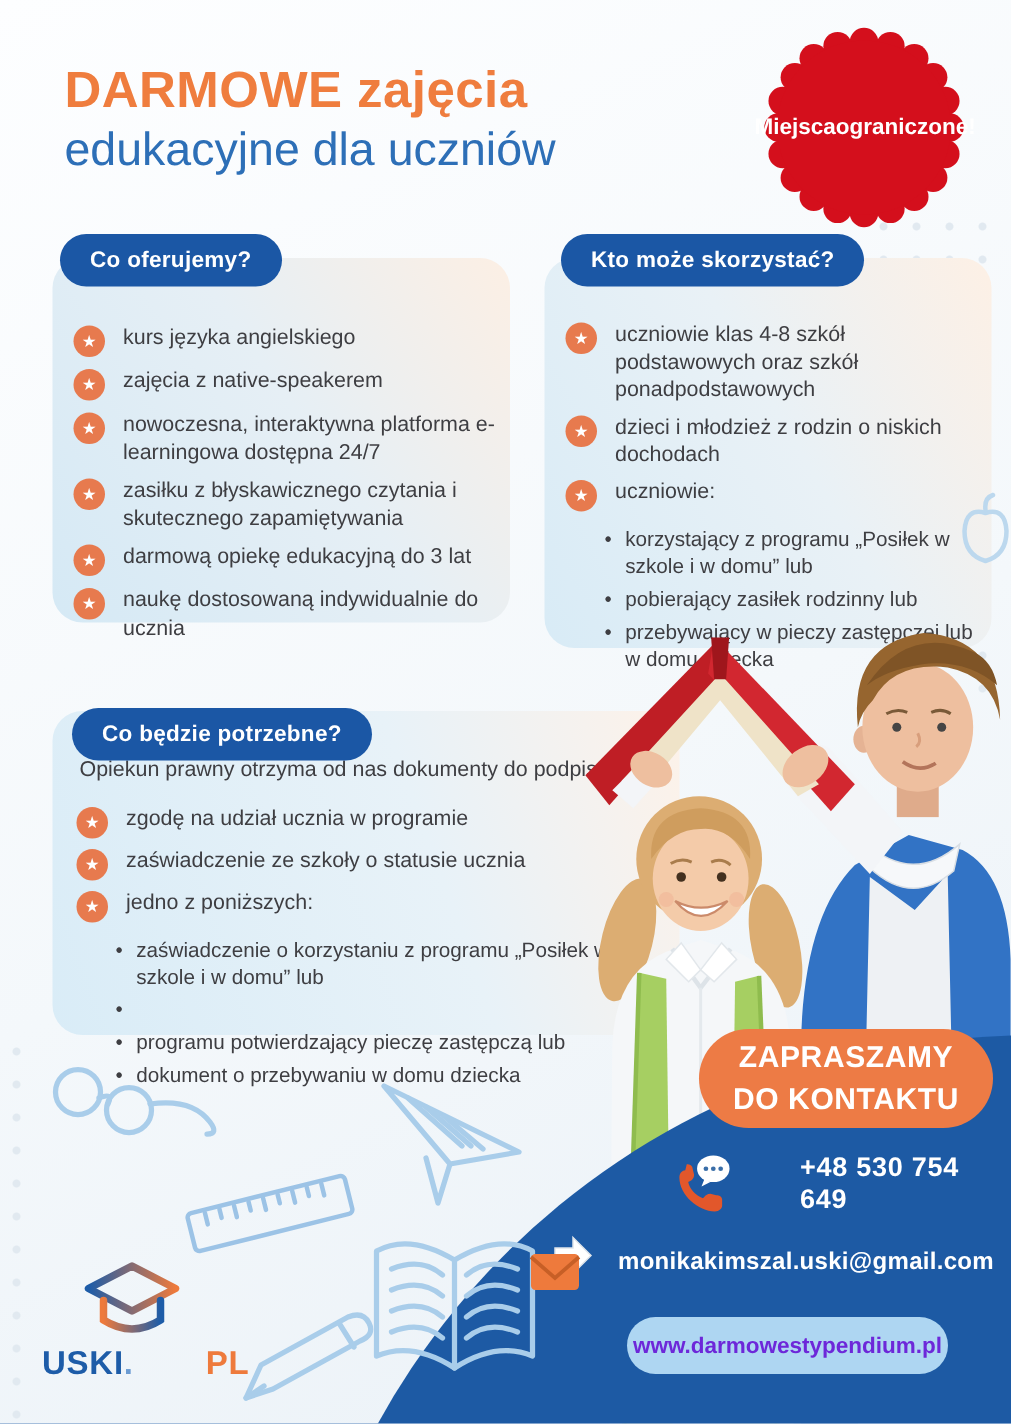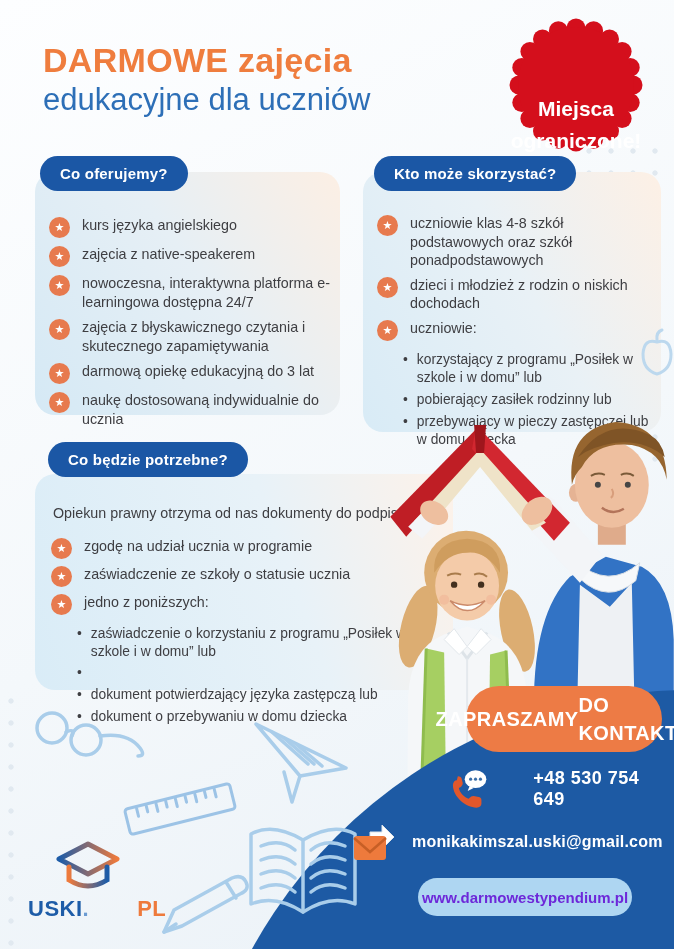--- a/index.html
+++ b/index.html
@@ -10,54 +10,54 @@
   .dots{position:absolute;background-image:radial-gradient(circle,#e1e9f0 2.3px,transparent 3px);
         background-size:22px 22px;z-index:0;}
   .dots-right{left:578px;top:140px;width:96px;height:330px;}
   .dots-left{left:0;top:690px;width:20px;height:259px;}
   
   .title{position:absolute;left:43px;top:40px;z-index:2;line-height:1.22;}
   .title .l1{font-size:34px;font-weight:bold;color:#ef7d3e;letter-spacing:.3px;}
   .title .l2{font-size:31px;font-weight:500;color:#2d6fb7;}
   
   .badge{position:absolute;left:503px;top:12px;width:146px;height:146px;z-index:3;}
-  .badge .txt{position:absolute;inset:0;display:flex;flex-direction:column;align-items:center;
-              justify-content:flex-end;color:#fff;font-weight:bold;font-size:21px;line-height:1.55;}
+  .badge .txt{position:absolute;inset:0;display:flex;flex-direction:row;align-items:center;
+              justify-content:space-between;color:#fff;font-weight:bold;font-size:15px;line-height:1.55;}
   
   .card{position:absolute;border-radius:20px;z-index:1;}
   .card1{left:35px;top:172px;width:305px;height:243px;
          background:linear-gradient(55deg,#d5e9f5 0%,#e6eff5 55%,#fcefe4 100%);}
   .card2{left:363px;top:172px;width:298px;height:260px;
          background:linear-gradient(60deg,#d8ebf6 0%,#e9f1f6 55%,#fdf0e5 100%);}
   .card3{left:35px;top:474px;width:418px;height:216px;
          background:linear-gradient(70deg,#d9ecf7 0%,#e8f2f8 60%,#fdf2e9 100%);}
   .section-pill{position:absolute;background:#1b57a5;color:#fff;font-weight:bold;font-size:15px;
                 padding:9px 20px;border-radius:24px;z-index:2;letter-spacing:.2px;}
   .pill1{left:40px;top:156px;}
   .pill2{left:374px;top:156px;}
-  .pill3{left:48px;top:442px;}
+  .pill3{left:48px;top:472px;}
   .card-list{display:flex;flex-direction:column;gap:7px;padding:44px 10px 12px 14px;}
   .card2 .card-list{gap:6px;padding:42px 8px 10px 14px;}
   .card3 .card-list{gap:6px;padding:30px 8px 10px 16px;}
   .intro{font-size:14.3px;color:#3e3e42;margin:0 0 8px 2px;line-height:1.3;}
   .bullet-row{display:flex;align-items:flex-start;gap:12px;}
   .star{width:21px;height:21px;border-radius:50%;background:#e77a4e;color:#fff;display:flex;
         align-items:center;justify-content:center;font-size:11px;flex:0 0 21px;margin-top:1px;}
   .btext{font-size:14.3px;line-height:1.3;color:#3e3e42;}
   .sub-list{display:flex;flex-direction:column;gap:4px;margin:4px 4px 0 26px;}
   .sub-row{display:flex;gap:9px;font-size:13.8px;line-height:1.3;color:#3e3e42;}
   .sub-dot{flex:0 0 auto;}
   
   .photo{position:absolute;left:374px;top:405px;width:300px;height:544px;z-index:3;}
   
   .blue-circle{position:absolute;left:190px;top:690px;width:1000px;height:1000px;border-radius:50%;
                background:#1d5aa4;z-index:4;}
   
   .cta{position:absolute;left:466px;top:686px;width:196px;height:66px;background:#ed7b45;
-       border-radius:34px;display:flex;flex-direction:row;align-items:center;justify-content:center;
+       border-radius:34px;display:flex;flex-direction:column;align-items:center;justify-content:center;
        color:#fff;font-weight:bold;font-size:20px;line-height:1.4;z-index:6;letter-spacing:.4px;}
   .contact-row{position:absolute;z-index:6;display:flex;align-items:center;}
   .phone-row{left:448px;top:768px;gap:28px;}
   .phone-row .ctext{font-size:18px;font-weight:bold;color:#fff;margin-left:14px;letter-spacing:.5px;}
   .mail-row{left:352px;top:820px;}
   .mail-row .ctext{font-size:16px;font-weight:bold;color:#fff;margin-left:12px;letter-spacing:.2px;}
   .website-pill{position:absolute;left:418px;top:878px;width:214px;height:38px;background:#aed6f2;
                 border-radius:19px;display:flex;align-items:center;justify-content:center;z-index:6;}
   .website-pill span{font-size:15px;font-weight:bold;color:#6d28d9;}
   
@@ -128,21 +128,21 @@
       <div class="bullet-row">
         <span class="star">★</span>
         <span class="btext">zajęcia z native-speakerem</span>
       </div>
       <div class="bullet-row">
         <span class="star">★</span>
         <span class="btext">nowoczesna, interaktywna platforma e-learningowa dostępna 24/7</span>
       </div>
       <div class="bullet-row">
         <span class="star">★</span>
-        <span class="btext">zajęcia z błyskawicznego czytania i skutecznego zapamiętywania</span>
+        <span class="btext">zasiłku z błyskawicznego czytania i skutecznego zapamiętywania</span>
       </div>
       <div class="bullet-row">
         <span class="star">★</span>
         <span class="btext">darmową opiekę edukacyjną do 3 lat</span>
       </div>
       <div class="bullet-row">
         <span class="star">★</span>
         <span class="btext">naukę dostosowaną indywidualnie do ucznia</span>
       </div>
     </div>
@@ -197,21 +197,21 @@
       <div class="sub-list">
         <div class="sub-row">
           <span class="sub-dot">•</span>
           <span>zaświadczenie o korzystaniu z programu „Posiłek w szkole i w domu” lub</span>
         </div>
         <div class="sub-row">
           <span class="sub-dot">•</span>
         </div>
         <div class="sub-row">
           <span class="sub-dot">•</span>
-          <span>dokument potwierdzający języka zastępczą lub</span>
+          <span>programu potwierdzający pieczę zastępczą lub</span>
         </div>
         <div class="sub-row">
           <span class="sub-dot">•</span>
           <span>dokument o przebywaniu w domu dziecka</span>
         </div>
       </div>
     </div>
   </div>
 
   <svg class="photo" viewBox="0 0 300 545">

